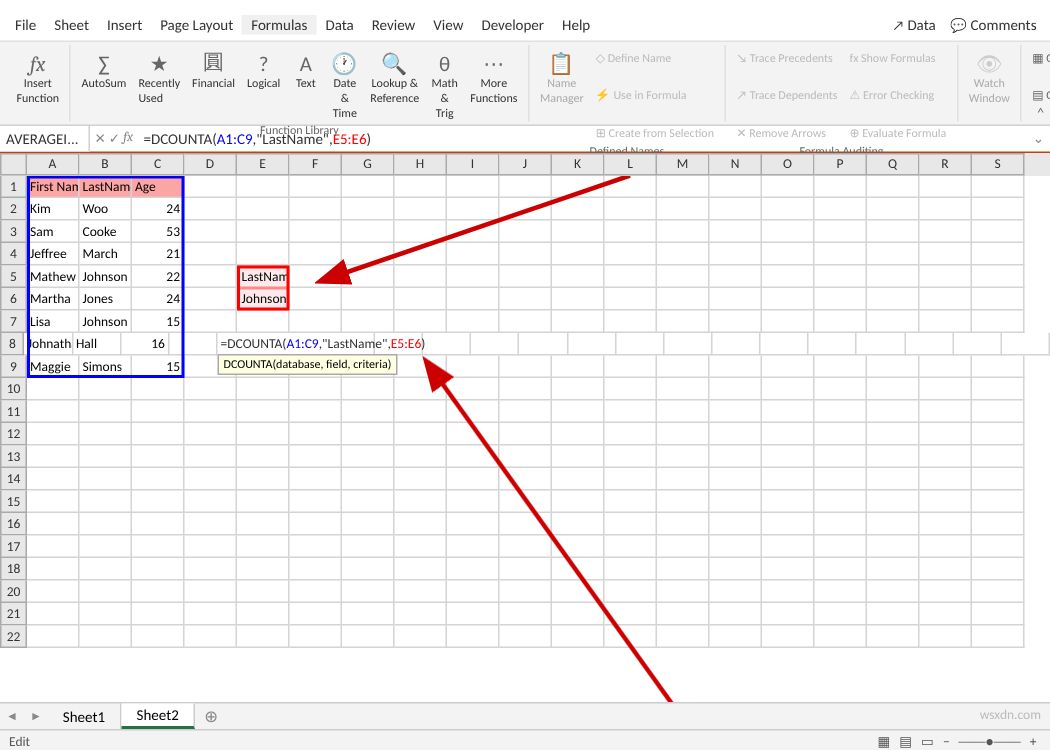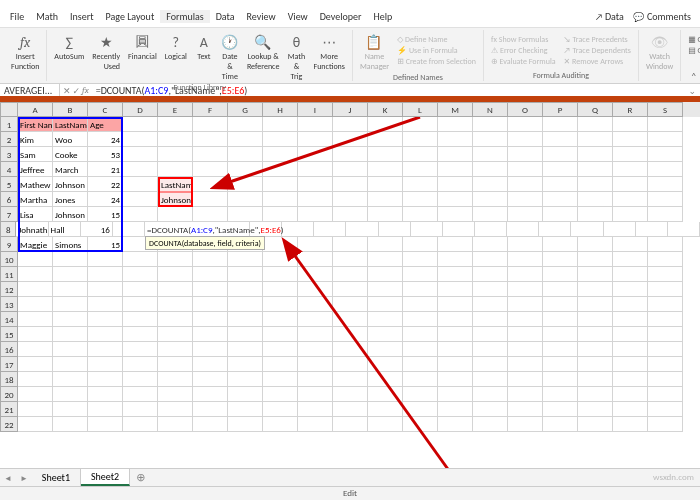--- a/index.html
+++ b/index.html
@@ -13,25 +13,25 @@
 .menubar .share::before { content:"↗"; font-size:9px; margin-right:2px; }
 .menubar .comments::before { content:"💬"; font-size:9px; margin-right:2px; }
 .ribbon { height:56px; background:#f3f3f3; display:flex; padding:2px 4px; border-bottom:1px solid #d0d0d0; position:relative; }
 .rgroup { display:flex; flex-direction:column; align-items:center; padding:0 4px; border-right:1px solid #e0e0e0; }
 .rgroup .icons { display:flex; flex:1; align-items:flex-start; gap:2px; padding-top:2px; }
 .rgroup .label { font-size:8px; color:#666; padding-bottom:1px; }
 .rbtn { display:flex; flex-direction:column; align-items:center; padding:1px 3px; font-size:8px; color:#333; cursor:pointer; }
 .rbtn .glyph { font-size:14px; color:#666; width:18px; height:18px; display:flex; align-items:center; justify-content:center; }
 .rbtn.dis { color:#aaa; }
 .rbtn.dis .glyph { color:#ccc; }
-.sublist { display:flex; flex-direction:column; gap:1px; padding:2px 3px; }
+.sublist { display:flex; flex-direction:column; gap:15px; padding:2px 3px; }
 .sublist .sitem { font-size:8px; color:#666; white-space:nowrap; }
 .sublist .sitem.dis { color:#bbb; }
 .collapse { position:absolute; right:4px; bottom:2px; font-size:9px; color:#666; cursor:pointer; }
-.fbar { height:18px; display:flex; align-items:center; border-bottom:6px solid #c2410c; font-size:10px; }
+.fbar { height:18px; display:flex; align-items:center; border-bottom:1px solid #c2410c; font-size:10px; }
 .namebox { width:60px; padding:0 4px; border-right:1px solid #d0d0d0; height:100%; display:flex; align-items:center; color:#333; background:#fff; }
 .fbtns { display:flex; gap:2px; padding:0 3px; }
 .fbtns span { font-size:9px; color:#888; cursor:pointer; }
 .fx { font-style:italic; font-family:Cambria,serif; }
 .finput { flex:1; padding:0 4px; display:flex; align-items:center; color:#333; }
 .finput .func { color:#333; }
 .finput .ref1 { color:#00f; }
 .finput .ref2 { color:#f00; }
 .fexp { padding:0 4px; font-size:9px; color:#888; cursor:pointer; }
 .grid { position:relative; height:370px; overflow:hidden; }
@@ -46,33 +46,33 @@
 .row .cell.crit { background:#fde9e9; border:1px solid #f88; }
 .row .cell.editwide { width:105px; position:relative; overflow:visible; }
 .tooltip { position:absolute; top:14px; left:0; background:#ffffe1; border:1px solid #aaa; font-size:8px; padding:1px 3px; white-space:nowrap; z-index:10; }
 .sel-border { position:absolute; border:2px solid #217346; pointer-events:none; }
 .arrow { position:absolute; pointer-events:none; }
 .tabs { position:absolute; bottom:14px; left:0; right:0; height:18px; background:#f3f3f3; display:flex; align-items:center; border-top:1px solid #ccc; font-size:10px; }
 .tabs .tnav { padding:0 4px; color:#888; font-size:8px; cursor:pointer; }
 .tabs .tab { padding:0 10px; height:100%; display:flex; align-items:center; border-right:1px solid #ccc; cursor:pointer; }
 .tabs .tab.active { background:#fff; border-bottom:2px solid #217346; }
 .tabs .plus { padding:0 6px; font-size:11px; color:#888; cursor:pointer; }
-.status { position:absolute; bottom:0; left:0; right:0; height:14px; background:#f3f3f3; display:flex; align-items:center; padding:0 6px; font-size:9px; color:#555; border-top:1px solid #ccc;flex-direction:column; }
+.status { position:absolute; bottom:0; left:0; right:0; height:14px; background:#f3f3f3; display:flex; align-items:flex-end; padding:0 6px; font-size:9px; color:#555; border-top:1px solid #ccc; }
 .status .spacer { flex:1; }
 .status .sbtn { padding:0 3px; cursor:pointer; }
 .watermark { position:absolute; right:6px; bottom:18px; font-size:9px; color:#bbb; }
 </style>
 </head>
 <body>
 
 <div class="titlebar"></div>
 
 <div class="menubar">
   <span class="mi">File</span>
-  <span class="mi">Math</span>
+  <span class="mi">Sheet</span>
   <span class="mi">Insert</span>
   <span class="mi">Page Layout</span>
   <span class="mi active">Formulas</span>
   <span class="mi">Data</span>
   <span class="mi">Review</span>
   <span class="mi">View</span>
   <span class="mi">Developer</span>
   <span class="mi">Help</span>
   <span class="spacer"></span>
   <span class="share">Data</span>
@@ -90,21 +90,21 @@
     </div>
   </div>
   <div class="rgroup">
     <div class="icons">
       <div class="rbtn">
           <span class="glyph">∑</span>
           <span>AutoSum</span>
         </div>
       <div class="rbtn">
           <span class="glyph">★</span>
-          <span style="white-space:pre-line;text-align:right">Recently
+          <span style="white-space:pre-line;text-align:left">Recently
 Used</span>
         </div>
       <div class="rbtn">
           <span class="glyph">圓</span>
           <span>Financial</span>
         </div>
       <div class="rbtn">
           <span class="glyph">?</span>
           <span>Logical</span>
         </div>
@@ -146,28 +146,28 @@
         <span class="sitem dis">◇ <span>Define Name</span></span>
         <span class="sitem dis">⚡ <span>Use in Formula</span></span>
         <span class="sitem dis">⊞ <span>Create from Selection</span></span>
       </div>
     </div>
     <div class="label">Defined Names</div>
   </div>
   <div class="rgroup">
     <div class="icons">
       <div class="sublist">
+        <span class="sitem dis">↘ <span>Trace Precedents</span></span>
+        <span class="sitem dis">↗ <span>Trace Dependents</span></span>
+        <span class="sitem dis">✕ <span>Remove Arrows</span></span>
+      </div>
+      <div class="sublist">
         <span class="sitem dis">fx <span>Show Formulas</span></span>
         <span class="sitem dis">⚠ <span>Error Checking</span></span>
         <span class="sitem dis">⊕ <span>Evaluate Formula</span></span>
-      </div>
-      <div class="sublist">
-        <span class="sitem dis">↘ <span>Trace Precedents</span></span>
-        <span class="sitem dis">↗ <span>Trace Dependents</span></span>
-        <span class="sitem dis">✕ <span>Remove Arrows</span></span>
       </div>
     </div>
     <div class="label">Formula Auditing</div>
   </div>
   <div class="rgroup">
     <div class="icons">
       <div class="rbtn dis">
           <span class="glyph">👁</span>
           <span style="white-space:pre-line;text-align:center">Watch
 Window</span>

